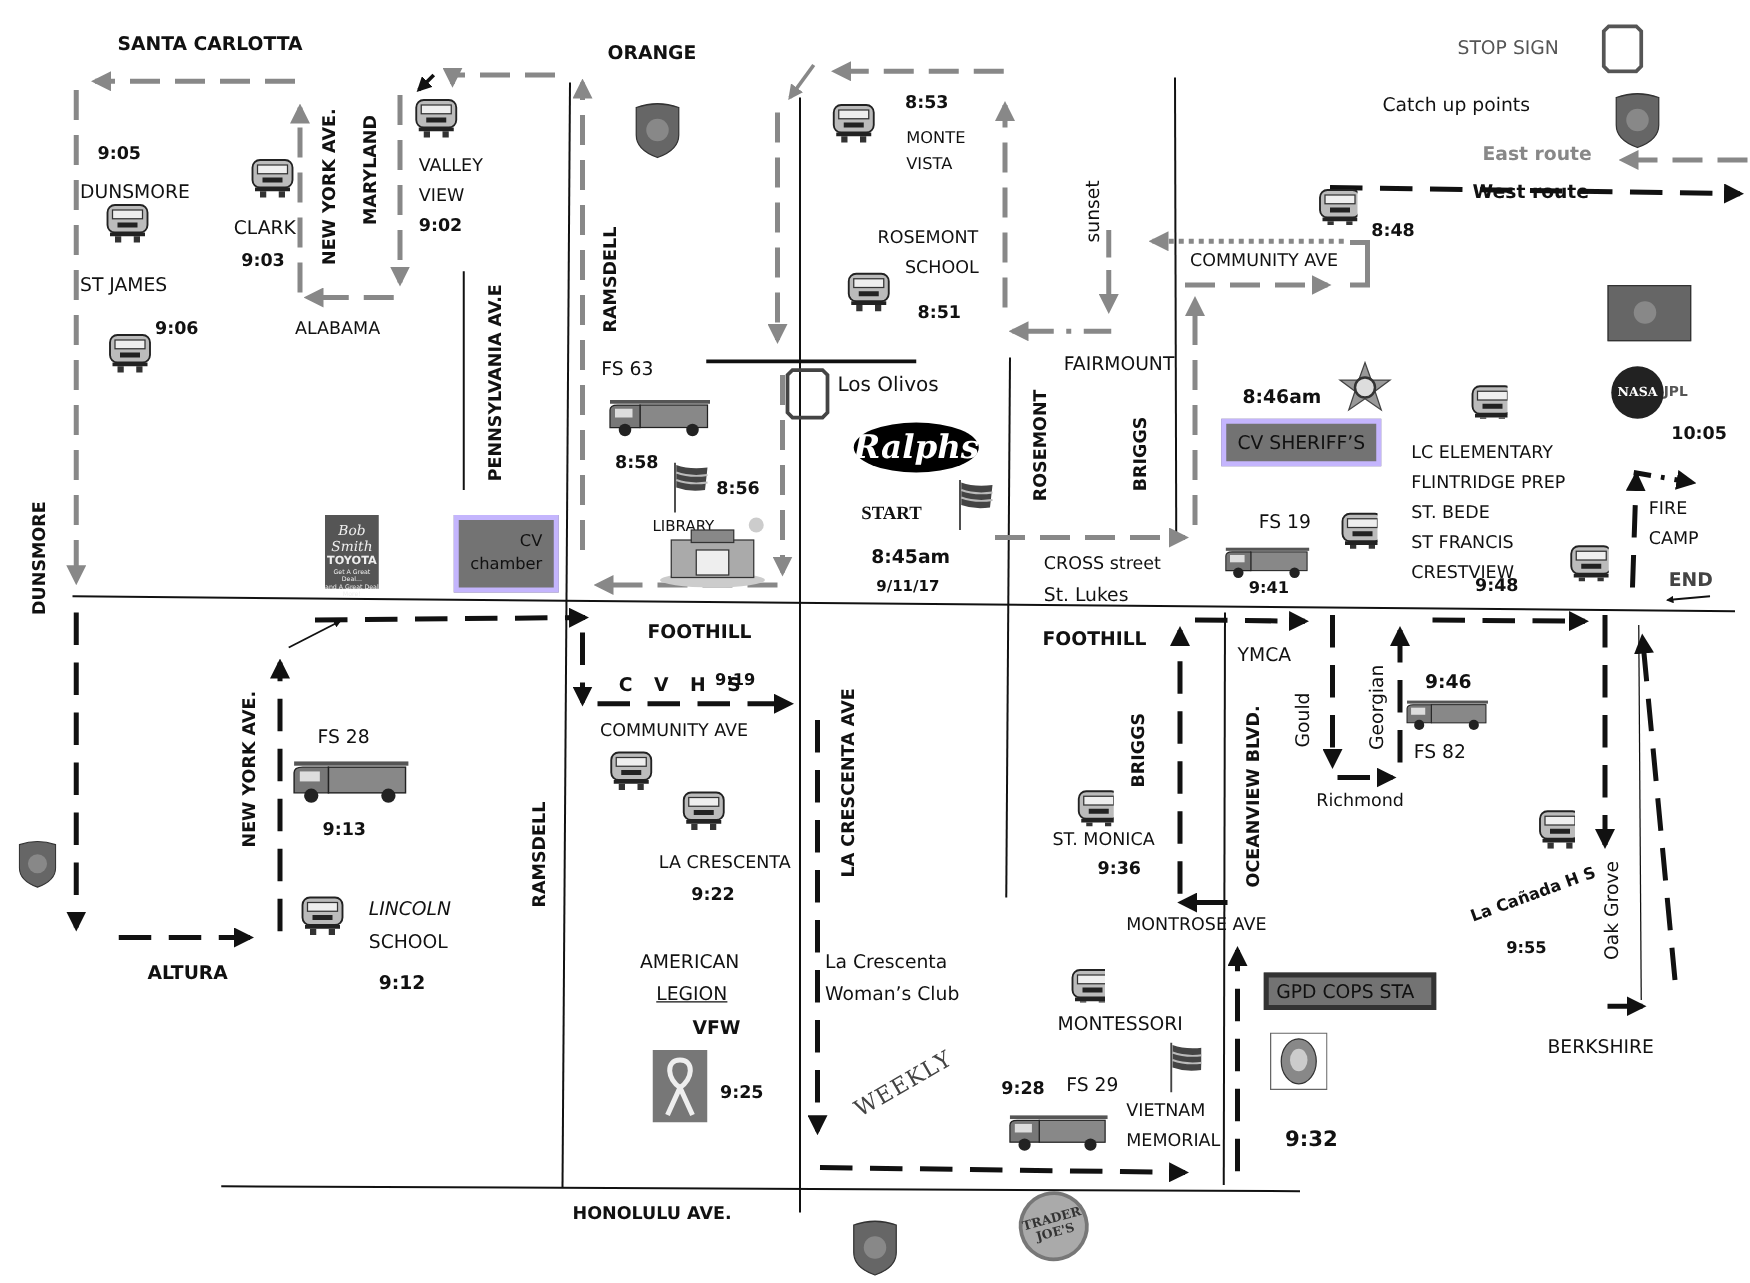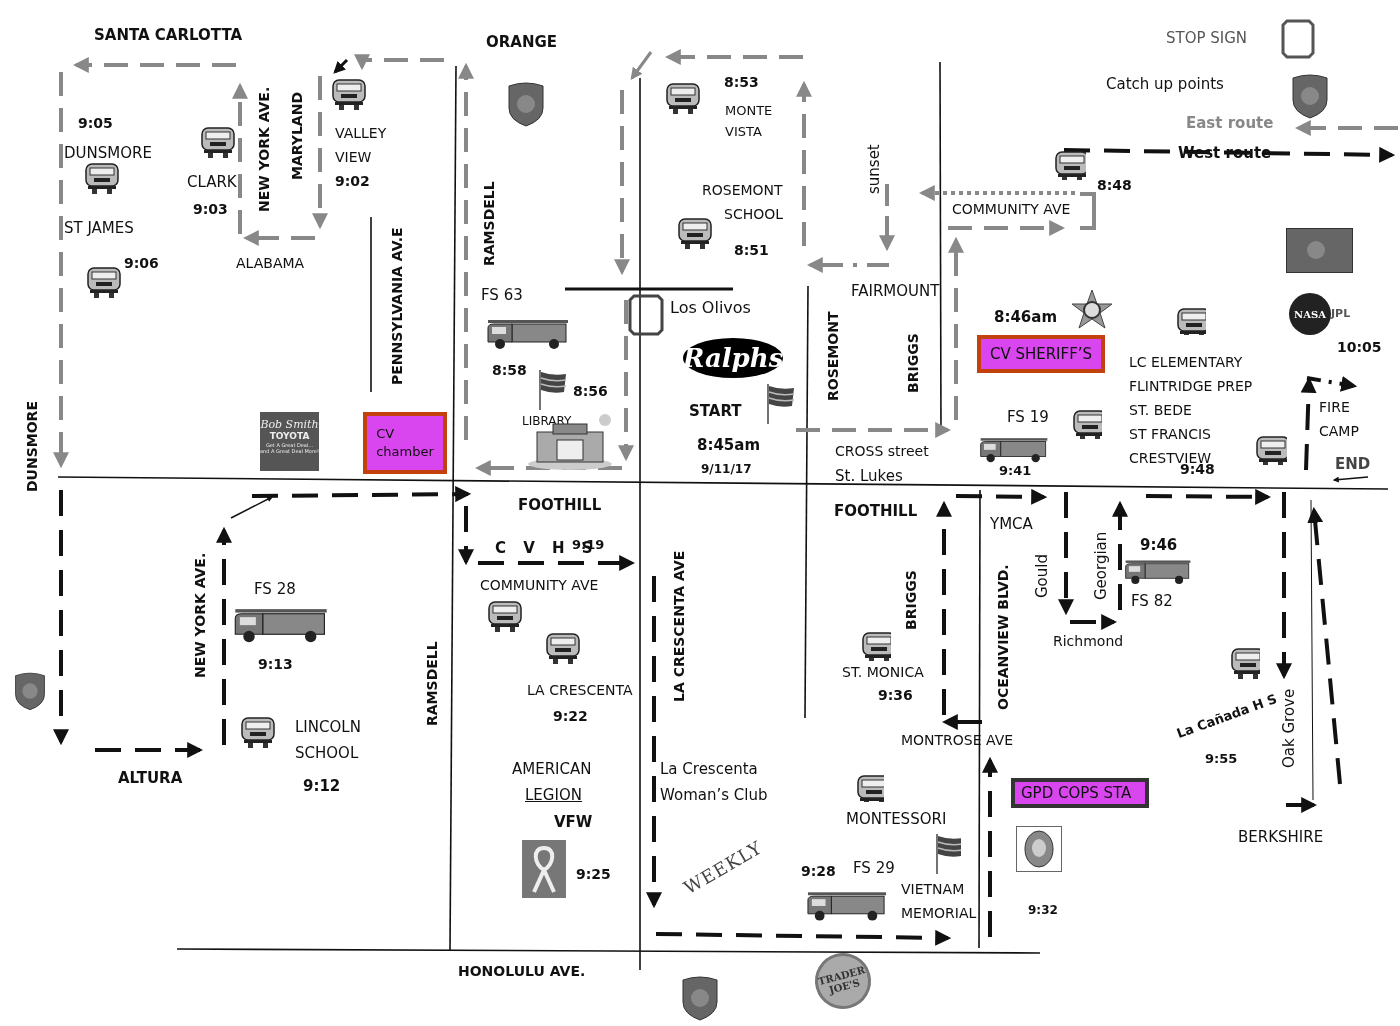--- a/index.html
+++ b/index.html
@@ -2,21 +2,21 @@
 <html><head>
 <meta charset="utf-8">
 <style>
   html,body{margin:0;padding:0;background:#fff;}
   #map{position:relative;width:1400px;height:1026px;overflow:hidden;background:#fff;font-family:"DejaVu Sans","Liberation Sans",sans-serif;color:#111;}
   #map svg.lines{position:absolute;left:0;top:0;width:1400px;height:1026px;}
   .t{position:absolute;white-space:nowrap;font-size:15px;line-height:1;color:#111;}
   .b{font-weight:bold;}
   .g{color:#888;}
   .v{transform-origin:left top;transform:rotate(-90deg);}
-  .box{position:absolute;border:4px solid #c2410c;background:#d946ef;display:flex;align-items:center;justify-content:center;text-align:left;font-size:15px;line-height:1.4;}
+  .box{position:absolute;border:4px solid #c4b5fd;background:#737373;display:flex;align-items:center;justify-content:center;text-align:right;font-size:15px;line-height:1.4;}
   .box.gray{border-color:#333;}
   .icon{position:absolute;}
 </style>
 </head>
 <body>
 
 <div id="map">
 
 <svg class="lines" viewBox="0 0 1400 1026">
   <defs>
@@ -155,21 +155,21 @@
 <span class="t" style="left:702px;top:183px;font-size:14px;">ROSEMONT</span>
 <span class="t" style="left:724px;top:207px;font-size:14px;">SCHOOL</span>
 <span class="t b" style="left:734px;top:243px;font-size:14px;">8:51</span>
 <span class="t b" style="left:1097px;top:178px;font-size:14px;">8:48</span>
 
 <span class="t" style="left:481px;top:288px;">FS 63</span>
 <span class="t b" style="left:492px;top:363px;font-size:14px;">8:58</span>
 <span class="t b" style="left:573px;top:384px;font-size:14px;text-align:center;">8:56</span>
 <span class="t" style="left:522px;top:415px;font-size:12px;">LIBRARY</span>
 
-<span class="t b" style="left:689px;top:404px;">START</span>
+<span class="t b" style="left:689px;top:404px;font-family:Liberation Serif, serif;">START</span>
 <span class="t b" style="left:697px;top:438px;">8:45am</span>
 <span class="t b" style="left:701px;top:463px;font-size:12px;">9/11/17</span>
 
 <span class="t b" style="left:994px;top:310px;">8:46am</span>
 <div class="box" style="left:977px;top:335px;width:120px;height:30px;">
       <span>CV SHERIFF’S</span>
     </div>
 <span class="t" style="left:1007px;top:410px;">FS 19</span>
 <span class="t b" style="left:999px;top:464px;font-size:13px;">9:41</span>
 <div style="position:absolute;left:1129px;top:350px;font-size:14px;line-height:24px;">
@@ -187,21 +187,21 @@
 
 <div class="box" style="left:363px;top:412px;width:76px;height:54px;font-size:13px;">
   <div>
         <div>CV</div>
         <div>chamber</div>
       </div>
 </div>
 
 <span class="t" style="left:254px;top:582px;">FS 28</span>
 <span class="t b" style="left:258px;top:657px;font-size:14px;">9:13</span>
-<span class="t" style="left:295px;top:720px;">LINCOLN</span>
+<span class="t" style="left:295px;top:720px;font-style:italic;">LINCOLN</span>
 <span class="t" style="left:295px;top:746px;">SCHOOL</span>
 <span class="t b" style="left:303px;top:779px;">9:12</span>
 
 <span class="t b" style="left:495px;top:541px;letter-spacing:6px;">C V H S</span>
 <span class="t b" style="left:572px;top:538px;font-size:13px;">9:19</span>
 <span class="t" style="left:527px;top:683px;font-size:14px;">LA CRESCENTA</span>
 <span class="t b" style="left:553px;top:709px;font-size:14px;">9:22</span>
 <span class="t" style="left:512px;top:762px;">AMERICAN</span>
 <span class="t" style="left:525px;top:788px;text-decoration:underline;">LEGION</span>
 <span class="t" style="left:554px;top:815px;font-weight:bold;">VFW</span>
@@ -210,21 +210,21 @@
 <span class="t" style="left:660px;top:788px;">Woman’s Club</span>
 <span class="t b" style="left:801px;top:864px;font-size:14px;">9:28</span>
 <span class="t" style="left:853px;top:861px;">FS 29</span>
 <span class="t" style="left:846px;top:812px;">MONTESSORI</span>
 <span class="t" style="left:901px;top:882px;font-size:14px;">VIETNAM</span>
 <span class="t" style="left:901px;top:906px;font-size:14px;">MEMORIAL</span>
 
 <div class="box gray" style="left:1011px;top:778px;width:130px;height:30px;justify-content:flex-start;padding-left:6px;box-sizing:border-box;width:138px;">
       <span>GPD COPS STA</span>
     </div>
-<span class="t b" style="left:1028px;top:904px;font-size:12px;">9:32</span>
+<span class="t b" style="left:1028px;top:904px;font-size:17px;">9:32</span>
 <span class="t" style="left:842px;top:665px;font-size:14px;">ST. MONICA</span>
 <span class="t b" style="left:878px;top:688px;font-size:14px;">9:36</span>
 <span class="t" style="left:990px;top:517px;">YMCA</span>
 <span class="t b" style="left:1140px;top:538px;">9:46</span>
 <span class="t" style="left:1131px;top:594px;">FS 82</span>
 <span class="t b" style="left:1175px;top:728px;font-size:13px;transform:rotate(-20deg);transform-origin:left top;">La Cañada H  S</span>
 <span class="t b" style="left:1205px;top:752px;font-size:13px;">9:55</span>
 
 <svg width="0" height="0" style="position:absolute">
   <defs>
@@ -350,21 +350,21 @@
   <rect x="12" y="22" width="66" height="30" fill="#aaa" stroke="#333"></rect>
   <rect x="28" y="14" width="34" height="10" fill="#888" stroke="#333"></rect>
   <rect x="32" y="30" width="26" height="20" fill="#eee" stroke="#333"></rect>
   <circle cx="80" cy="10" r="6" fill="#ccc"></circle>
 </svg>
 
 <div style="position:absolute;left:683px;top:338px;width:100px;height:40px;border-radius:50%;background:#000000;display:flex;align-items:center;justify-content:center;">
   <span style="color:#fff;font-family:'DejaVu Serif',serif;font-style:italic;font-weight:bold;font-size:26px;">Ralphs</span>
 </div>
 
-<div style="position:absolute;left:260px;top:412px;width:59px;height:59px;background:#555;color:#eee;text-align:center;font-size:7px;line-height:1.2;padding-top:6px;box-sizing:border-box;">
+<div style="position:absolute;left:260px;top:412px;width:43px;height:59px;background:#555;color:#eee;text-align:center;font-size:7px;line-height:1.2;padding-top:6px;box-sizing:border-box;">
   <div style="font-family:'DejaVu Serif',serif;font-style:italic;font-size:11px;">Bob Smith</div>
   <div style="font-weight:bold;font-size:9px;">TOYOTA</div>
   <div style="font-size:5px;">Get A Great Deal...</div>
   <div style="font-size:5px;">and A Great Deal More!</div>
 </div>
 
 <svg class="icon" style="left:1068px;top:288px;" width="48" height="46">
   <polygon points="24,2 29,16 44,16 32,25 37,40 24,31 11,40 16,25 4,16 19,16" fill="#999" stroke="#444"></polygon>
   <circle cx="24" cy="22" r="8" fill="#ddd" stroke="#333" stroke-width="2"></circle>
 </svg>

